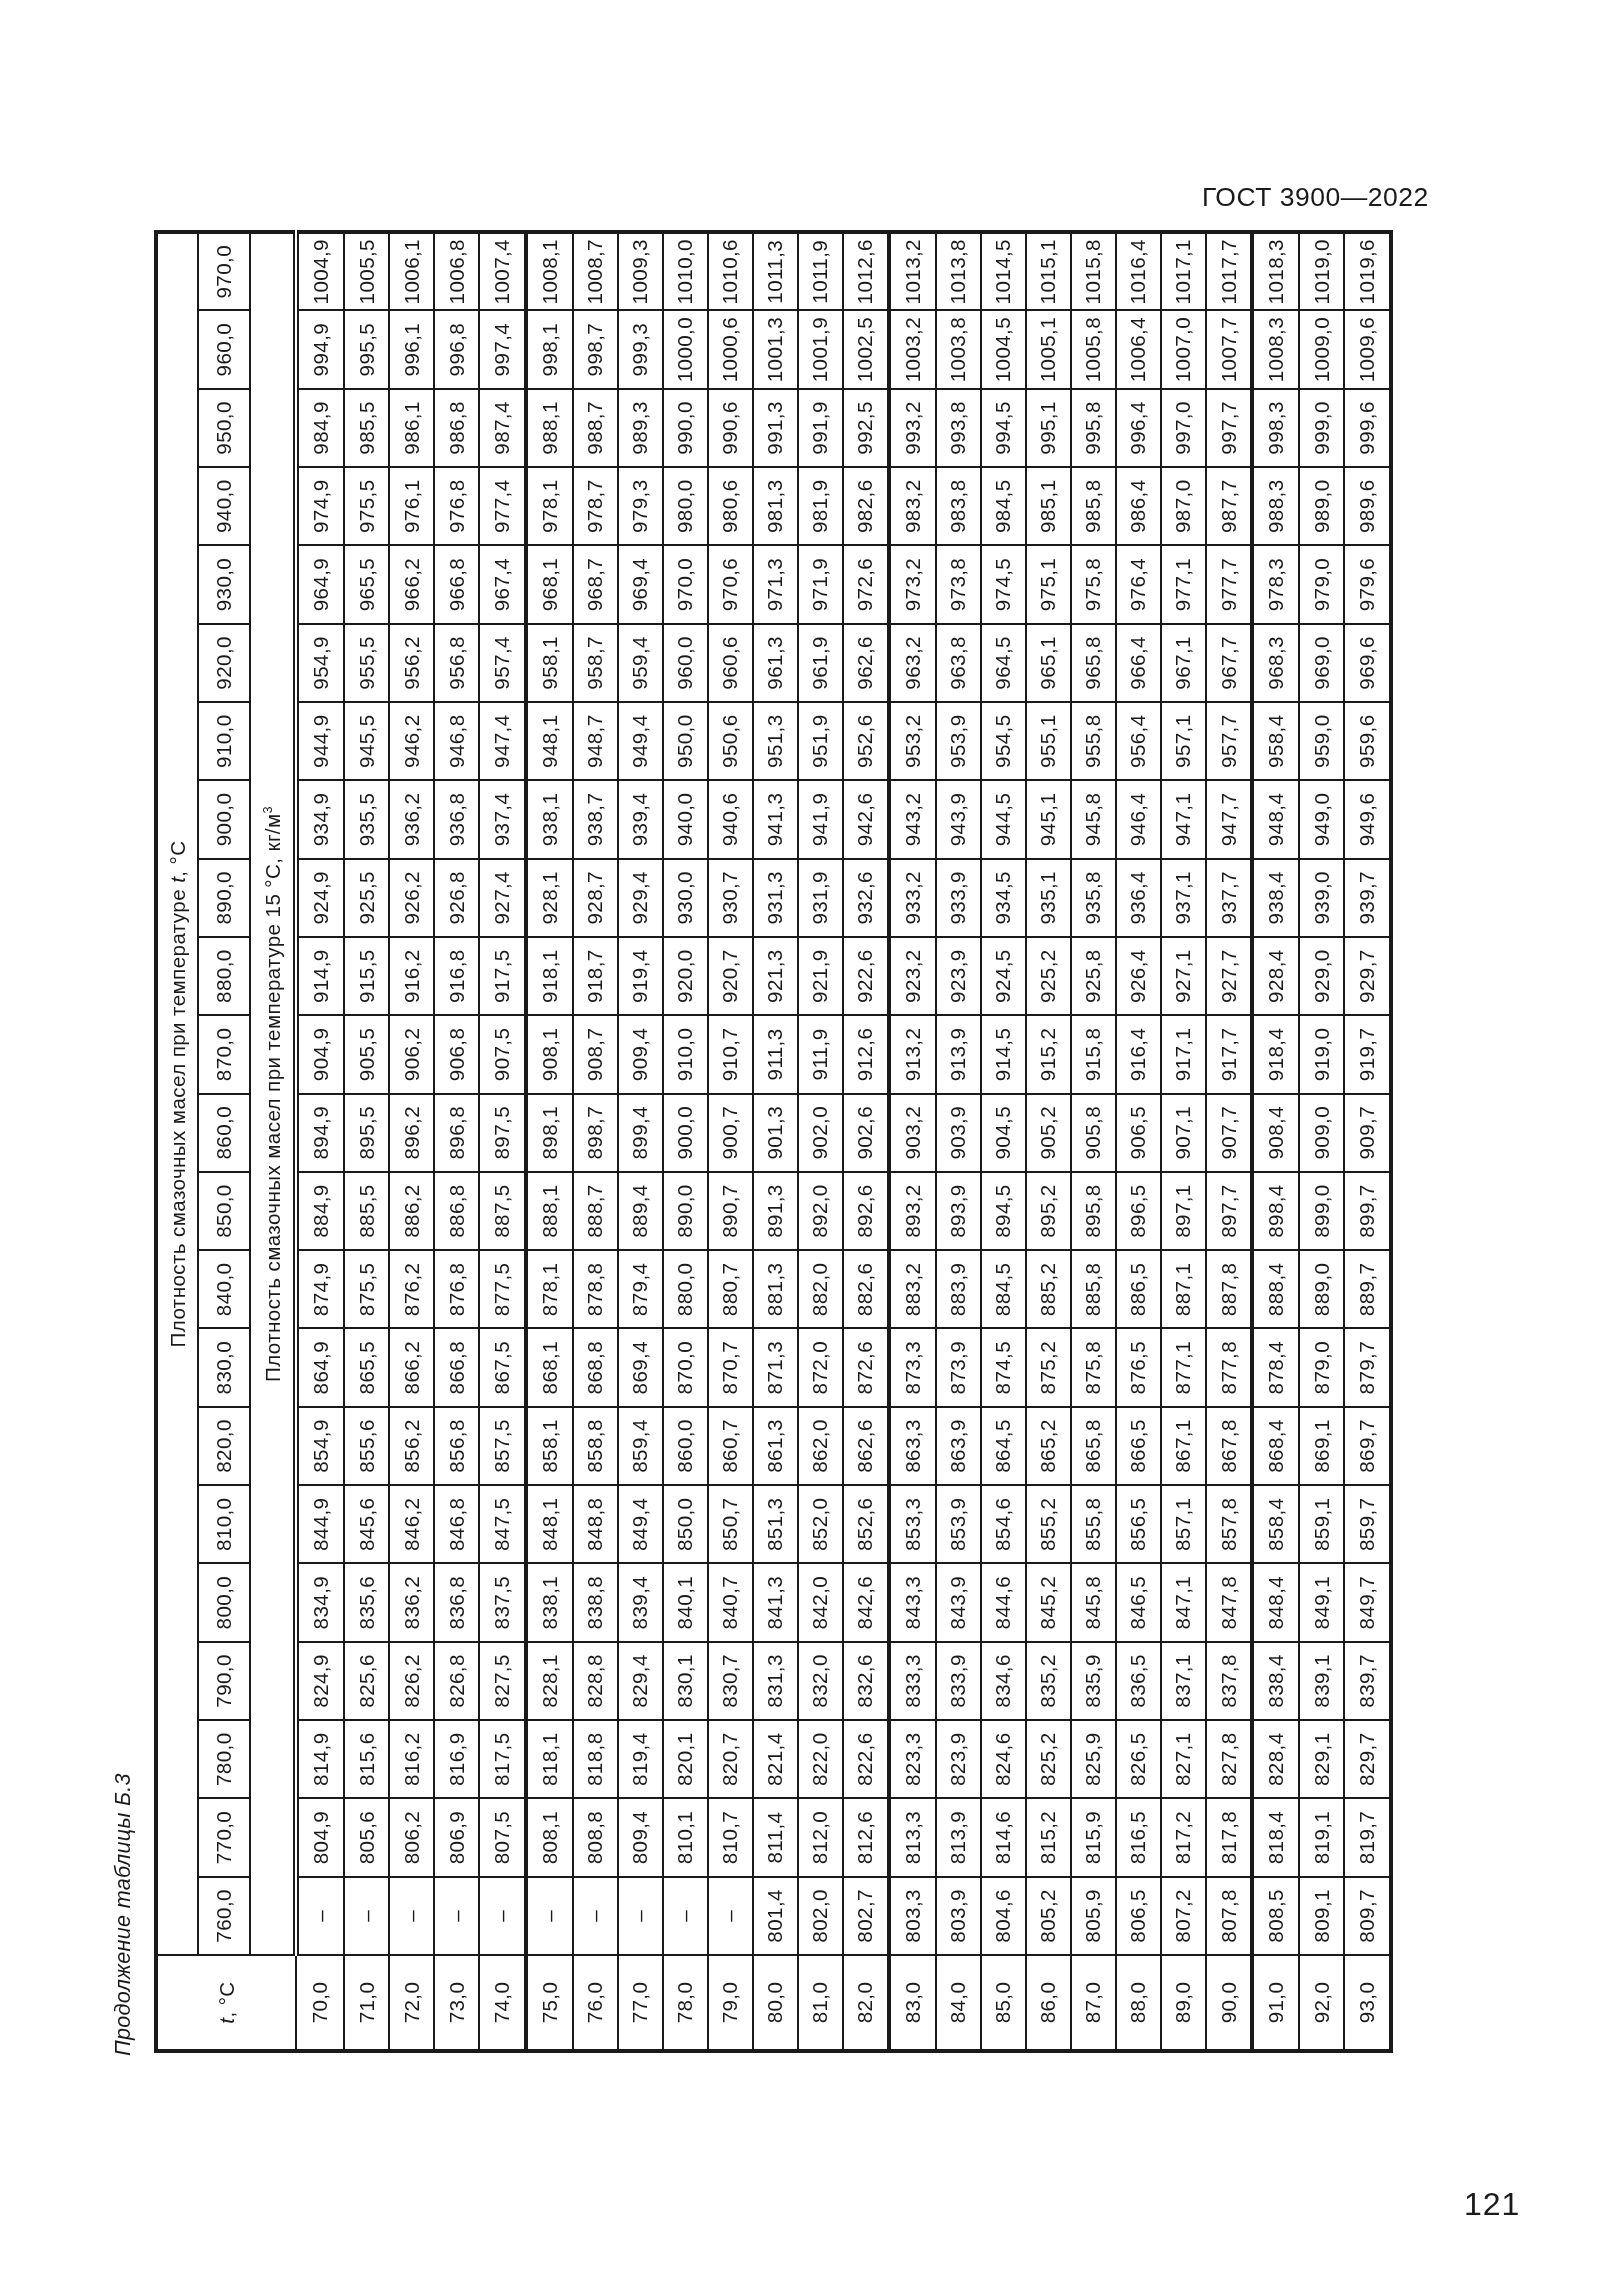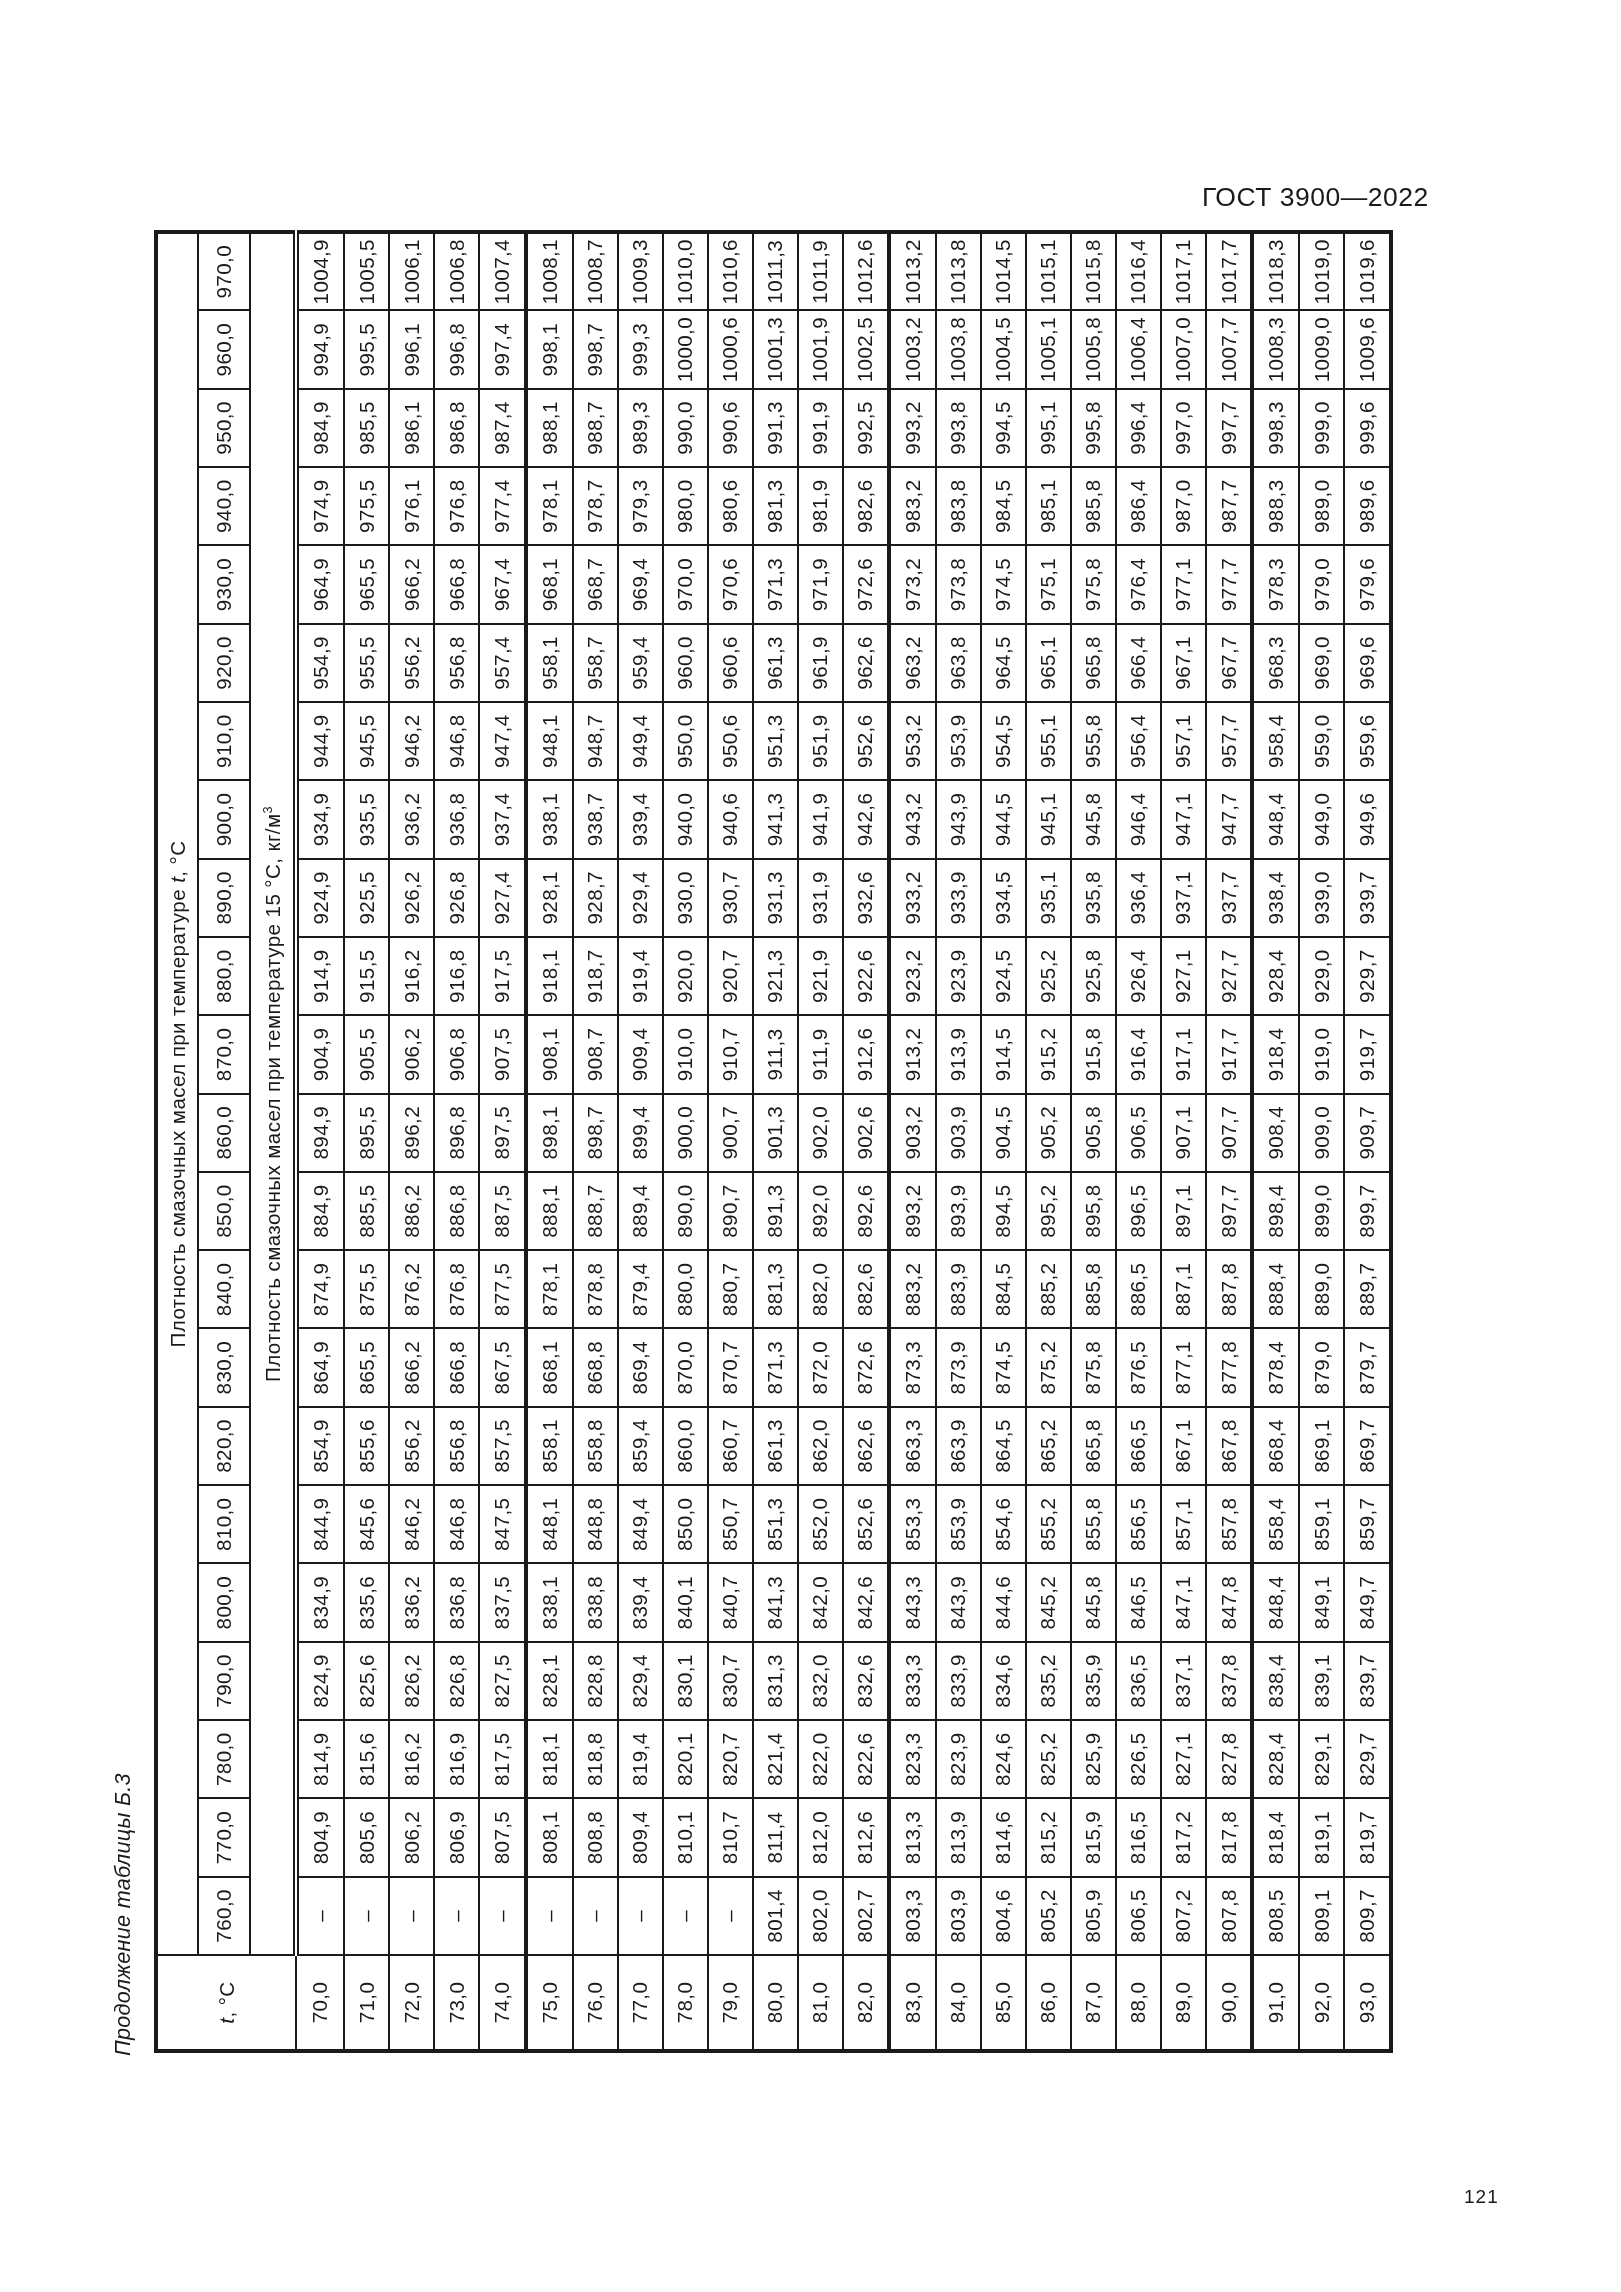--- a/index.html
+++ b/index.html
@@ -1,21 +1,21 @@
 <!DOCTYPE html>
 <html><head>
 <meta charset="utf-8">
 <style>
   html,body { margin:0; padding:0; background:#e8e8e8; }
   .page { position:relative; width:1621px; height:2293px; background:#ffffff; overflow:hidden;
           font-family:"Liberation Sans", sans-serif; color:#1a1a1a; margin:0 auto; }
   .gost { position:absolute; left:1202px; top:146px; font-size:26.5px; font-weight:normal; letter-spacing:0.5px; white-space:nowrap;margin-top:36px; }
   .cont { position:absolute; left:110px; top:2056px; transform-origin:0 0; transform:rotate(-90deg);
           font-style:italic; font-size:21.6px; letter-spacing:0.3px; white-space:nowrap; }
-  .pnum { position:absolute; left:1464px; top:2186px; font-size:19px; letter-spacing:1px; }
+  .pnum { position:absolute; left:1464px; top:2186px; font-size:32px; letter-spacing:1px; }
 
   .tbl-pos { position:absolute; left:154px; top:230px; width:1239px; height:1823px; }
   .tbl-rot { width:1823px; height:1239px; transform:translate(-292px,292px) rotate(-90deg); }
 
   table.grid { width:1823px; height:1239px; border-collapse:collapse; table-layout:fixed;
                border:4.9px solid #1a1a1a; background:#fff; }
   .grid th, .grid td { border:2px solid #1a1a1a; padding:0; text-align:center; vertical-align:middle;
                font-weight:normal; font-size:20.6px; letter-spacing:0.4px; white-space:nowrap; }
   tr.h1 { height:42px; } tr.h2 { height:52px; } tr.h3 { height:46px; }
   .span  { font-size:21.6px; }

